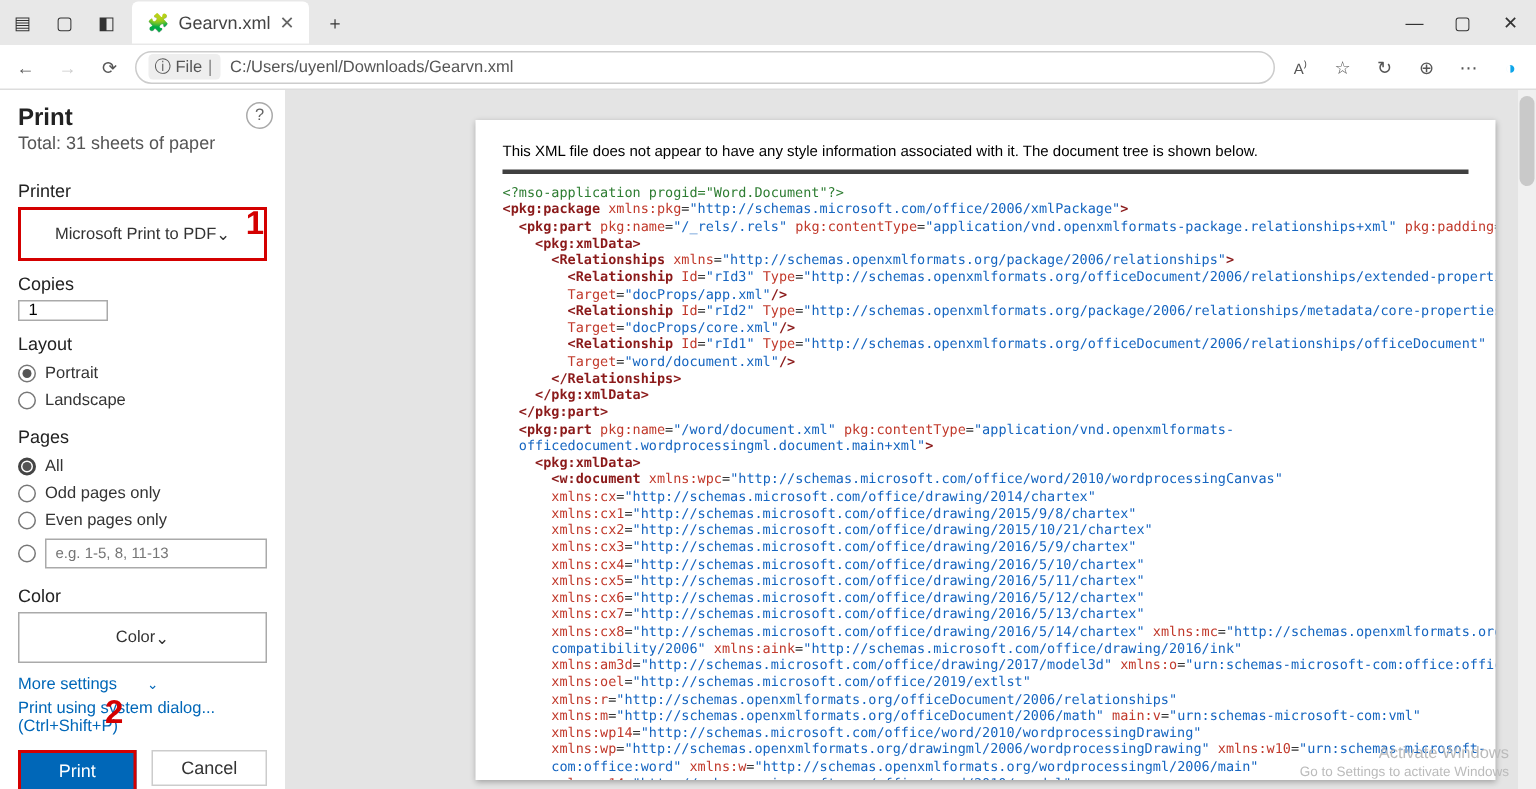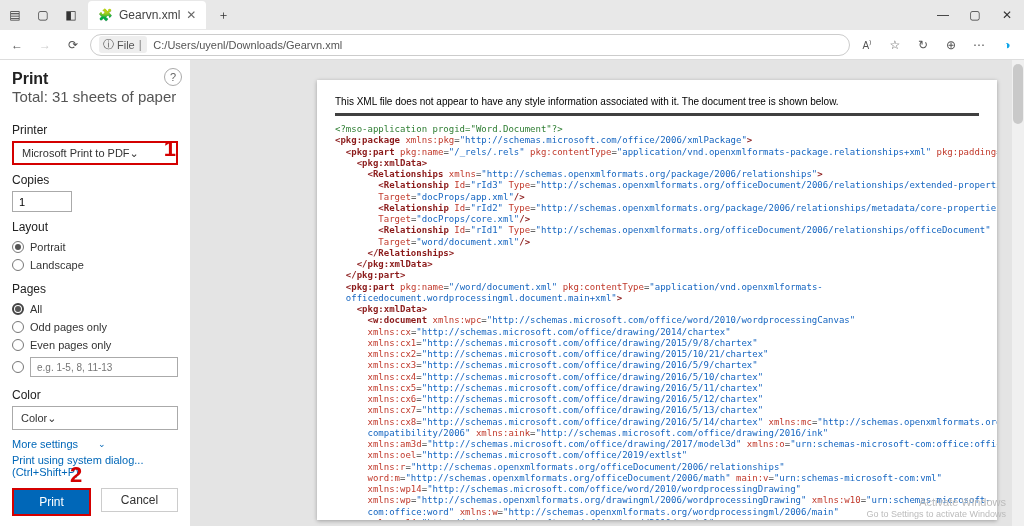--- a/index.html
+++ b/index.html
@@ -13,23 +13,23 @@
   .addr-bar .icon-btn { width:22px; height:22px; display:flex; align-items:center; justify-content:center; cursor:pointer; color:#555; }
   .addr-field { flex:1; display:flex; align-items:center; gap:6px; border:1px solid #ccc; border-radius:14px; height:22px; padding:0 8px; font-size:11px; color:#555; }
   .addr-field .file-chip { background:#eee; padding:1px 4px; border-radius:3px; display:flex; align-items:center; gap:3px;}
   .window-controls { margin-left:auto; display:flex; gap:10px; padding-right:6px;}
   .content-wrap { position:relative; flex:1; display:flex; overflow:hidden; }
   .bg-page { position:absolute; inset:0; padding:6px 10px; font-family: Consolas, monospace; font-size:10px; color:#777; background:#fff; overflow:hidden;}
   .bg-page .rootlabel{color:#111;font-family:"Segoe UI";font-size:12px;}
   .overlay { position:absolute; inset:0; background:rgba(0,0,0,0.15); display:flex; }
   .print-panel { width:190px; background:#fff; height:100%; padding:10px 12px; display:flex; flex-direction:column; font-size:12px; position:relative; box-shadow:1px 0 4px rgba(0,0,0,0.08);}
   .print-panel h2 { font-size:16px; font-weight:600; color:#222;}
-  .print-panel .subtitle{ font-size:15px; color:#555; margin-bottom:10px;}
+  .print-panel .subtitle{ font-size:12px; color:#555; margin-bottom:10px;}
   .section-label { font-size:12px; color:#222; margin-top:8px; margin-bottom:4px;}
-  .dropdown { border:1px solid #888; height:24px; display:flex; align-items:center; justify-content:flex-start; padding:4px 8px; font-size:11px; cursor:pointer;}
+  .dropdown { border:1px solid #888; height:24px; display:flex; align-items:center; justify-content:center; padding:16px 8px; font-size:11px; cursor:pointer;}
   .hl-red { border:2px solid #d40000;}
   .copies-input{ width:60px; border:1px solid #aaa; height:22px; padding:0 6px; font-size:11px;}
   .radio-row{ display:flex; align-items:center; gap:6px; margin:3px 0; font-size:11px; color:#333;}
   .radio-circle{ width:12px; height:12px; border:1.5px solid #777; border-radius:50%; display:inline-flex; align-items:center; justify-content:center;}
   .radio-circle.sel::after{content:"";width:6px;height:6px;background:#555;border-radius:50%;}
   .small-input{ border:1px solid #aaa; height:20px; flex:1; padding:0 6px; font-size:10px; color:#888;}
   .link-text{ color:#0067b8; font-size:11px; cursor:pointer; margin-top:8px; display:flex; align-items:center; gap:20px;}
   .footer-row{ margin-top:auto; display:flex; gap:10px; padding-top:10px;}
   .btn-primary{ background:#0067b8; color:#fff; border:none; height:28px; flex:1; font-size:12px; cursor:pointer;}
   .btn-secondary{ background:#fff; color:#333; border:1px solid #ccc; height:24px; flex:1; font-size:12px; cursor:pointer;}
@@ -197,21 +197,21 @@
       <span class="attr">xmlns:cx3</span>=<span class="str">"http://schemas.microsoft.com/office/drawing/2016/5/9/chartex"</span>
       <span class="attr">xmlns:cx4</span>=<span class="str">"http://schemas.microsoft.com/office/drawing/2016/5/10/chartex"</span>
       <span class="attr">xmlns:cx5</span>=<span class="str">"http://schemas.microsoft.com/office/drawing/2016/5/11/chartex"</span>
       <span class="attr">xmlns:cx6</span>=<span class="str">"http://schemas.microsoft.com/office/drawing/2016/5/12/chartex"</span>
       <span class="attr">xmlns:cx7</span>=<span class="str">"http://schemas.microsoft.com/office/drawing/2016/5/13/chartex"</span>
       <span class="attr">xmlns:cx8</span>=<span class="str">"http://schemas.microsoft.com/office/drawing/2016/5/14/chartex"</span> <span class="attr">xmlns:mc</span>=<span class="str">"http://schemas.openxmlformats.org/markup-
       compatibility/2006"</span> <span class="attr">xmlns:aink</span>=<span class="str">"http://schemas.microsoft.com/office/drawing/2016/ink"</span>
       <span class="attr">xmlns:am3d</span>=<span class="str">"http://schemas.microsoft.com/office/drawing/2017/model3d"</span> <span class="attr">xmlns:o</span>=<span class="str">"urn:schemas-microsoft-com:office:office"</span>
       <span class="attr">xmlns:oel</span>=<span class="str">"http://schemas.microsoft.com/office/2019/extlst"</span>
       <span class="attr">xmlns:r</span>=<span class="str">"http://schemas.openxmlformats.org/officeDocument/2006/relationships"</span>
-      <span class="attr">word:m</span>=<span class="str">"http://schemas.openxmlformats.org/officeDocument/2006/math"</span> <span class="attr">main:v</span>=<span class="str">"urn:schemas-microsoft-com:vml"</span>
+      <span class="attr">xmlns:m</span>=<span class="str">"http://schemas.openxmlformats.org/officeDocument/2006/math"</span> <span class="attr">main:v</span>=<span class="str">"urn:schemas-microsoft-com:vml"</span>
       <span class="attr">xmlns:wp14</span>=<span class="str">"http://schemas.microsoft.com/office/word/2010/wordprocessingDrawing"</span>
       <span class="attr">xmlns:wp</span>=<span class="str">"http://schemas.openxmlformats.org/drawingml/2006/wordprocessingDrawing"</span> <span class="attr">xmlns:w10</span>=<span class="str">"urn:schemas-microsoft-
       com:office:word"</span> <span class="attr">xmlns:w</span>=<span class="str">"http://schemas.openxmlformats.org/wordprocessingml/2006/main"</span>
       <span class="attr">xmlns:w14</span>=<span class="str">"http://schemas.microsoft.com/office/word/2010/wordml"</span>
       =
       =
       =
       =
       =
       =

